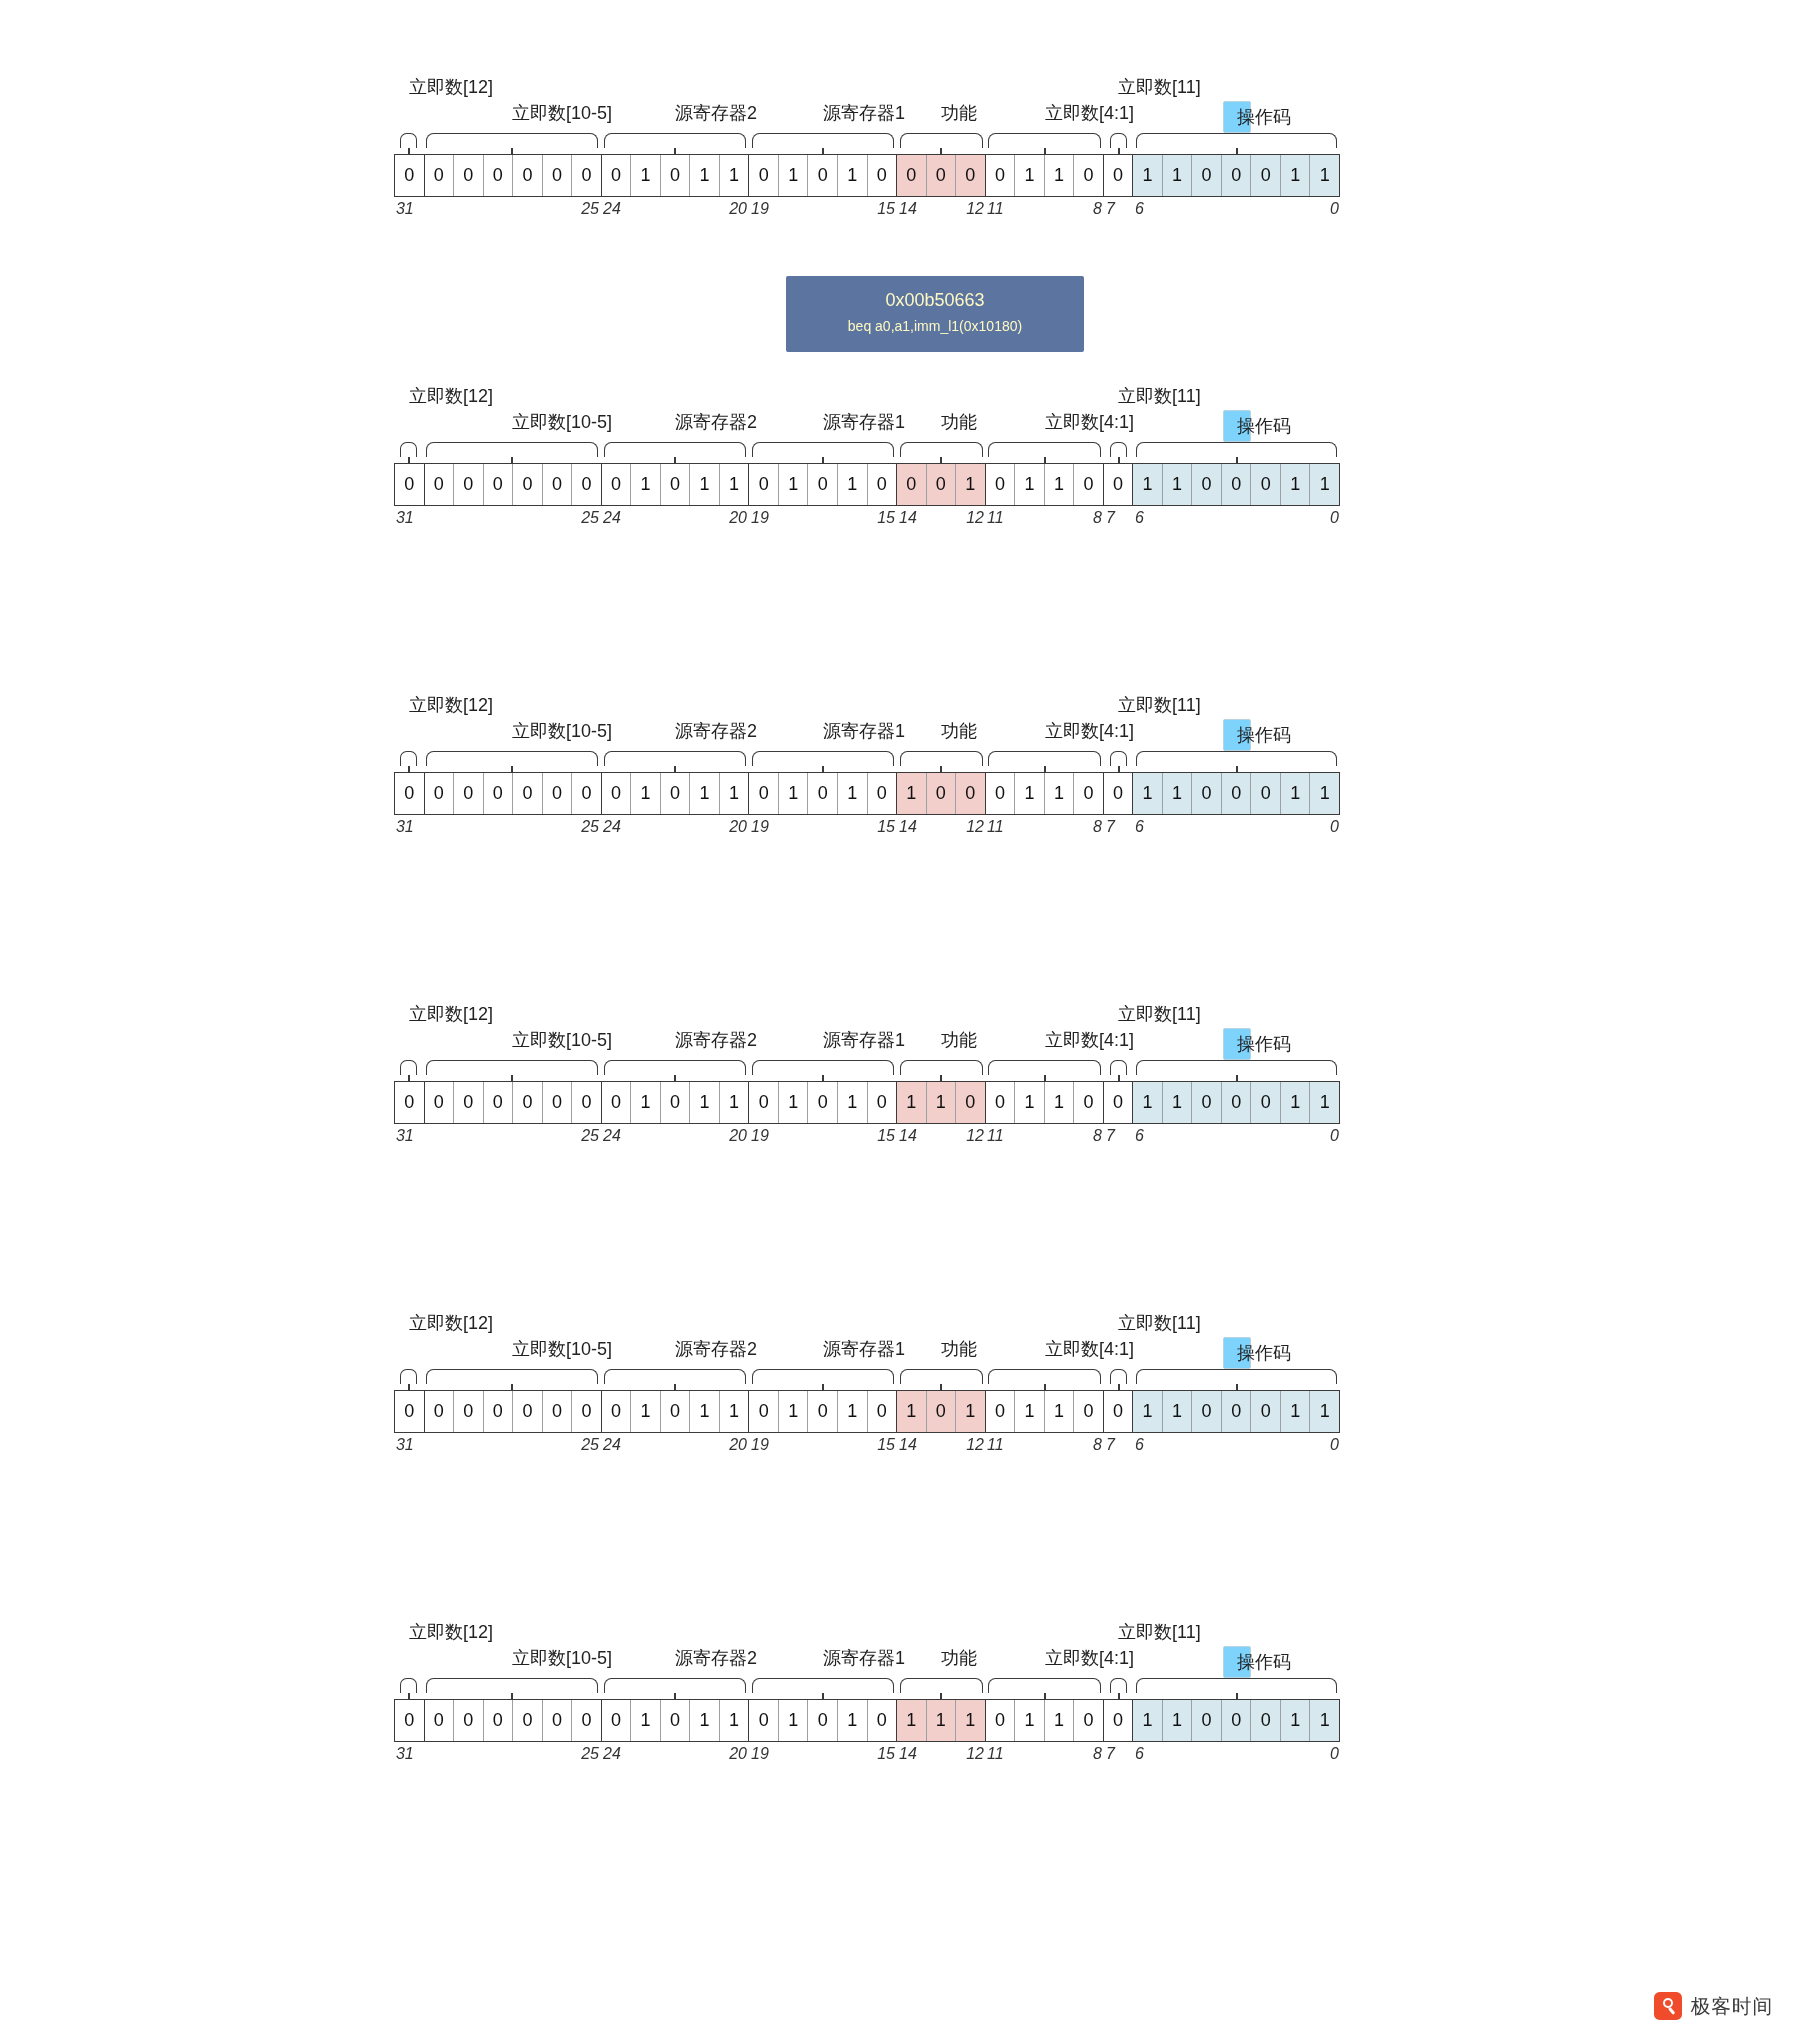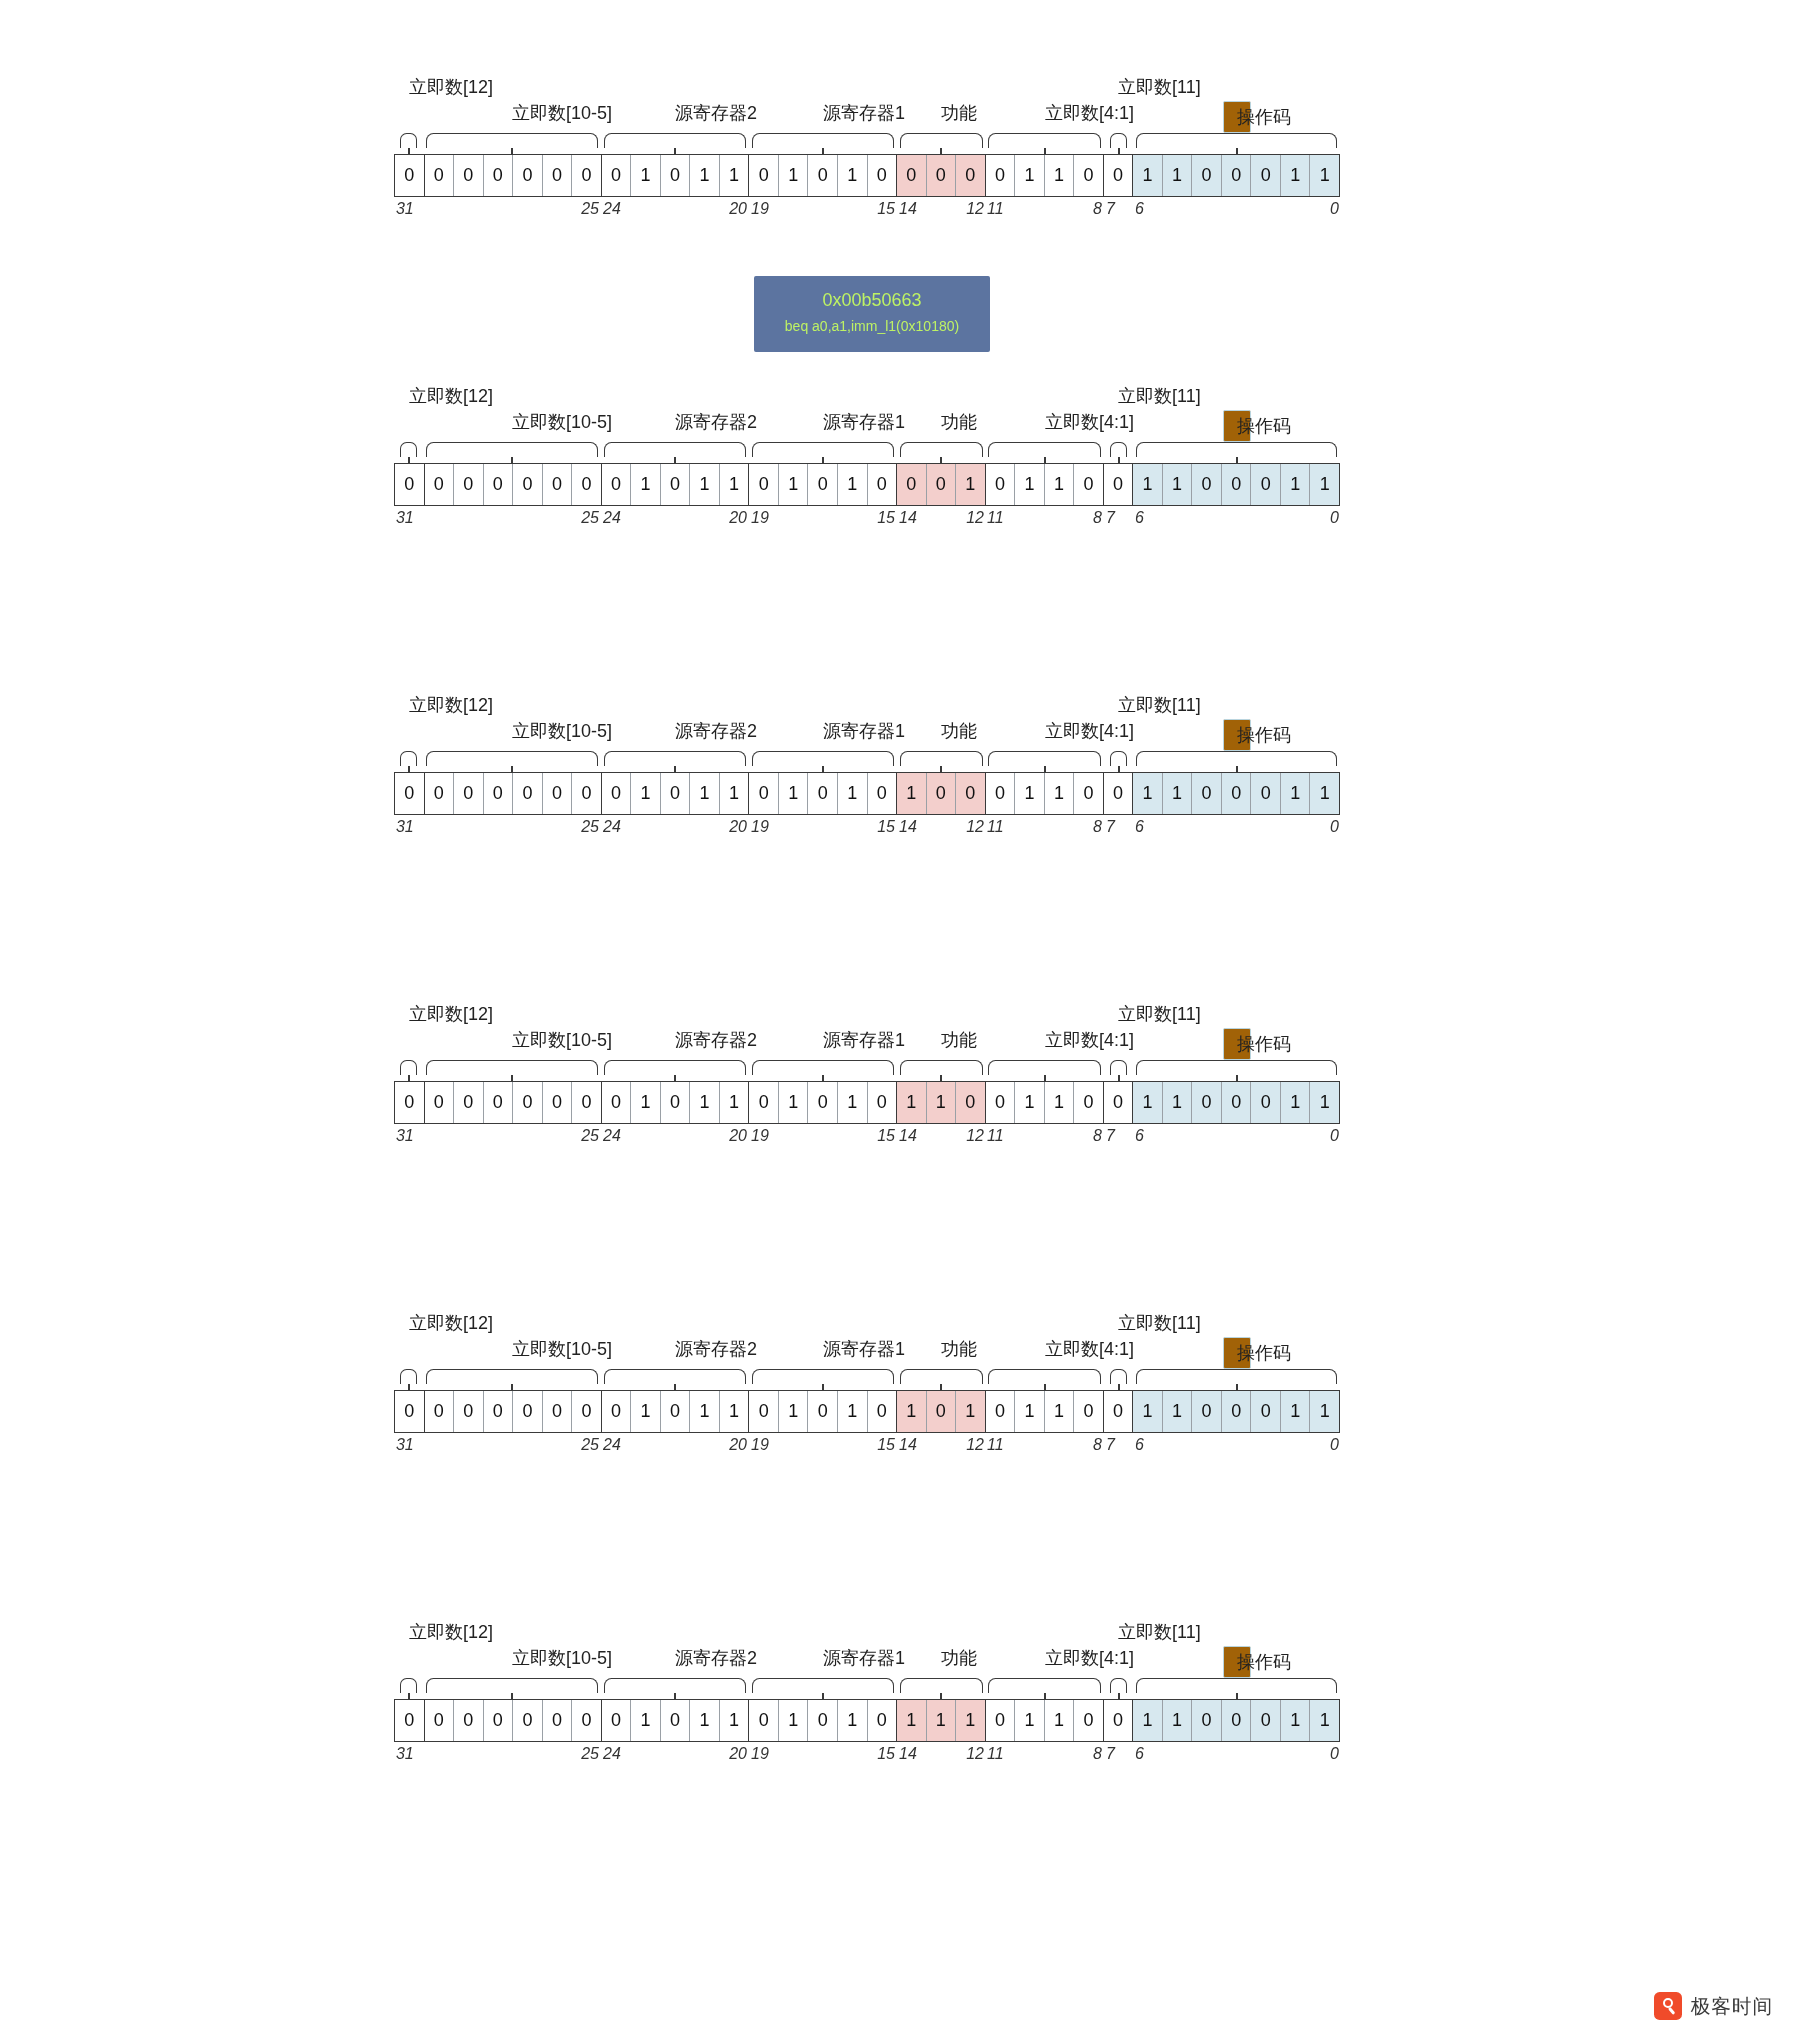--- a/index.html
+++ b/index.html
@@ -43,21 +43,21 @@
   }
   .flabel {
     position: absolute;
     font-size: 18px;
     line-height: 24px;
     white-space: nowrap;
     color: #222;
     text-align: center;
   }
   .flabel.boxed {
-    background: #a16207;
+    background: #7dd3fc;
     border: 0.9px solid #b9d4de;
     padding: 2.8px 13px 3.7px 13px;
     border-radius: 1.9px;
   }
 
   
   .braces {
     position: relative;
     height: 20.6px;
   }
@@ -117,25 +117,25 @@
     position: absolute;
     top: 3.7px;
     font-size: 16px;
     color: #333;
   }
 
   
   .card {
     position: absolute;
     background: #5c74a0;
-    color: #bef264;
+    color: #fef9c3;
     text-align: center;
     padding: 11.2px 0 13px 0;
-    width: 236px;
-    left: 754px;
+    width: 298px;
+    left: 786px;
     border-radius: 1.9px;
   }
   .card .hex {
     font-size: 18px;
     line-height: 26px;
   }
   .card .asm {
     font-size: 14px;
     line-height: 26px;
   }

